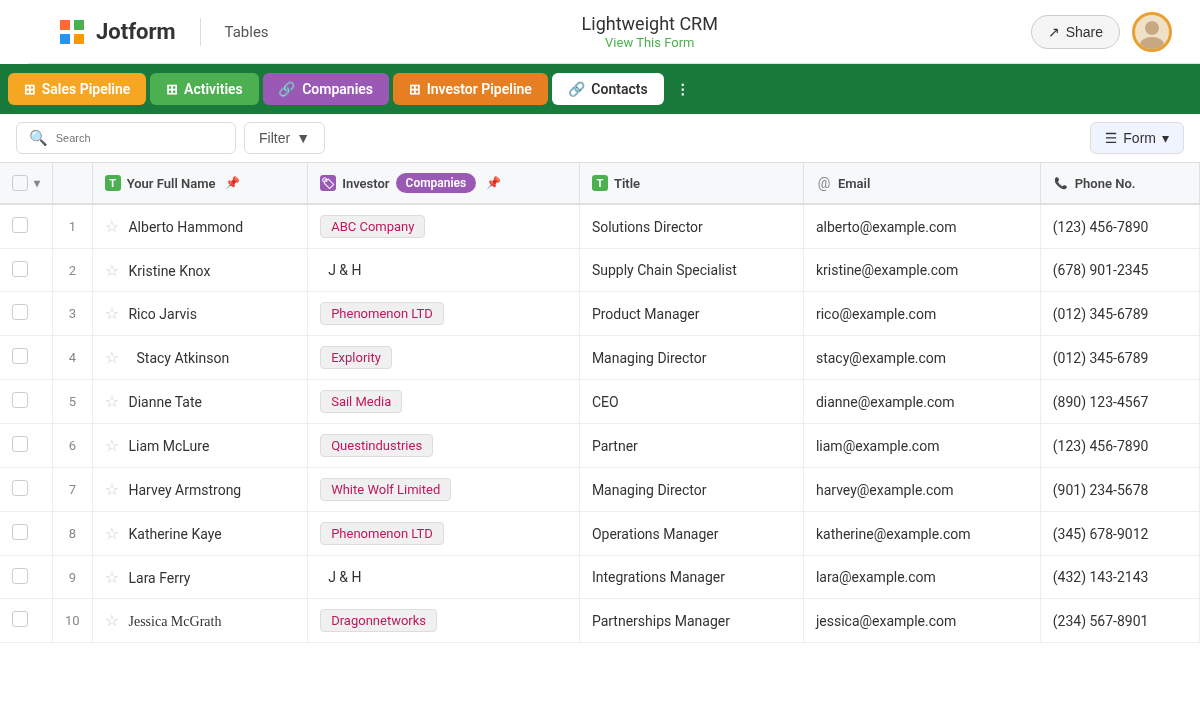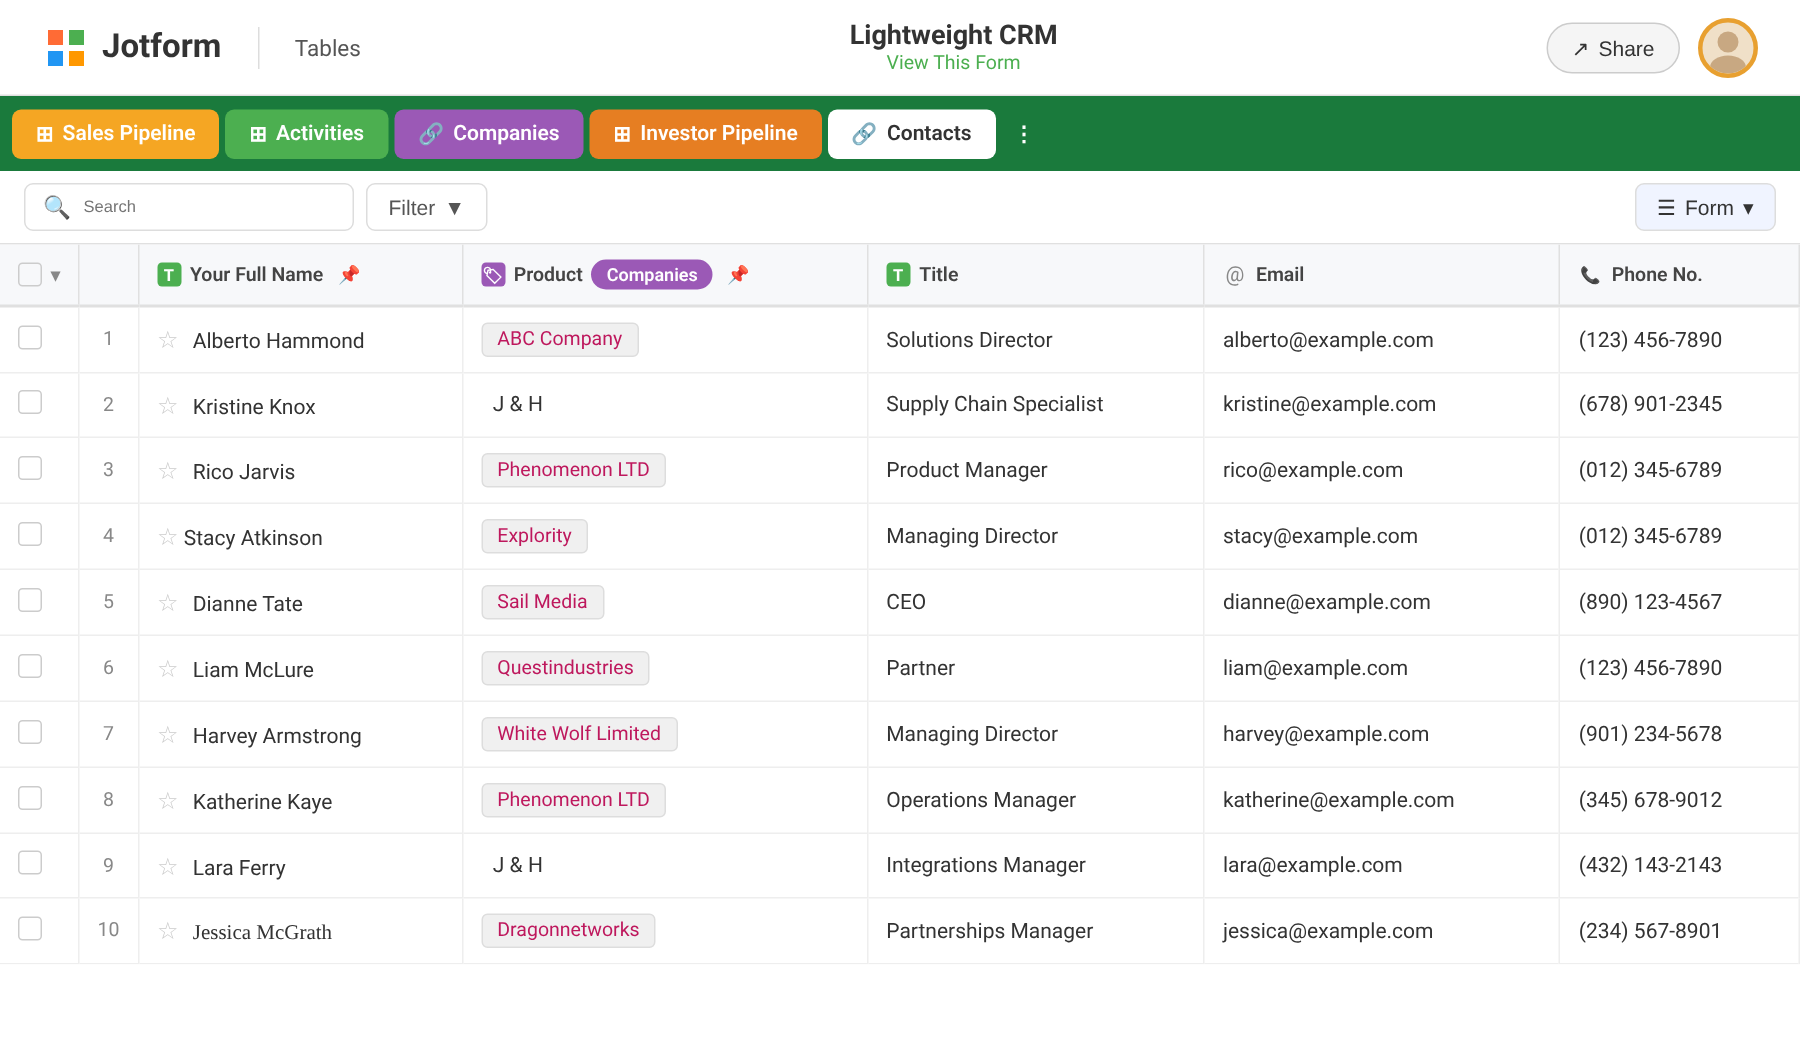--- a/index.html
+++ b/index.html
@@ -1,26 +1,26 @@
 <!DOCTYPE html>
 <html><head>
   <meta charset="utf-8">
   <style>
     * { box-sizing: border-box; margin: 0; padding: 0; }
     body { font-family: -apple-system, BlinkMacSystemFont, 'Segoe UI', Roboto, sans-serif; background: #fff; font-size: 14px; color: #333; overflow-x: hidden; }
 
     
-    .header { display: flex; align-items: center; padding: 0 28px; height: 64px; border-bottom: 1px solid #e0e0e0; background: #fff; }
+    .header { display: flex; align-items: center; padding: 0 28px; height: 64px; border-bottom: 1px solid #e0e0e0; background: #fff; margin-left: 28px; }
     .logo-area { display: flex; align-items: center; gap: 12px; }
     .logo { display: flex; align-items: center; gap: 8px; font-size: 22px; font-weight: 700; color: #333; }
     .logo-icon { width: 32px; height: 32px; }
     .divider-v { width: 1px; height: 28px; background: #ddd; margin: 0 12px; }
     .tables-label { color: #555; font-size: 15px; }
     .header-title { flex: 1; text-align: center; }
-    .header-title h1 { font-size: 18px; font-weight: 700; color: #333; }
+    .header-title h1 { font-size: 18px; font-weight: 400; color: #333; }
     .header-title a { font-size: 13px; color: #4CAF50; text-decoration: none; }
     .header-actions { display: flex; align-items: center; gap: 12px; }
     .share-btn { display: flex; align-items: center; gap: 6px; padding: 8px 16px; border-radius: 20px; border: 1px solid #ccc; background: #f5f5f5; cursor: pointer; font-size: 14px; color: #333; font-weight: 500; }
     .avatar { width: 40px; height: 40px; border-radius: 50%; border: 3px solid #E8A030; background: #f0e0c8; display: flex; align-items: center; justify-content: center; overflow: hidden; }
 
     
     .tabs { display: flex; align-items: center; background: #1a7a3c; padding: 0 8px; height: 50px; gap: 4px; }
     .tab { display: flex; align-items: center; gap: 6px; padding: 8px 16px; border-radius: 6px; cursor: pointer; font-size: 14px; font-weight: 600; color: #fff; white-space: nowrap; }
     .tab.sales { background: #F5A623; }
     .tab.activities { background: #4CAF50; }
@@ -152,21 +152,21 @@
         <th>
           <div class="col-header-inner">
             <span class="col-icon t">T</span>
             <span>Your Full Name</span>
             <span class="pin">📌</span>
           </div>
         </th>
         <th>
           <div class="col-header-inner">
             <span class="col-icon tag-icon">🏷</span>
-            <span>Product</span>
+            <span>Investor</span>
             <span class="tag companies-badge">Companies</span>
             <span class="pin">📌</span>
           </div>
         </th>
         <th>
           <div class="col-header-inner">
             <span class="col-icon t">T</span>
             <span>Title</span>
           </div>
         </th>
@@ -251,21 +251,21 @@
       <span>(012) 345-6789</span>
     </td>
   </tr>
         <tr>
     <td>
       <span class="checkbox"></span>
     </td>
     <td class="row-num">4</td>
     <td>
       <span class="star">☆</span>
-      <span style="margin-left:0;">Stacy Atkinson</span>
+      <span style="margin-left:14px;">Stacy Atkinson</span>
     </td>
     <td>
       <span class="tag">Explority</span>
     </td>
     <td>
       <span>Managing Director</span>
     </td>
     <td>
       <span>stacy@example.com</span>
     </td>

